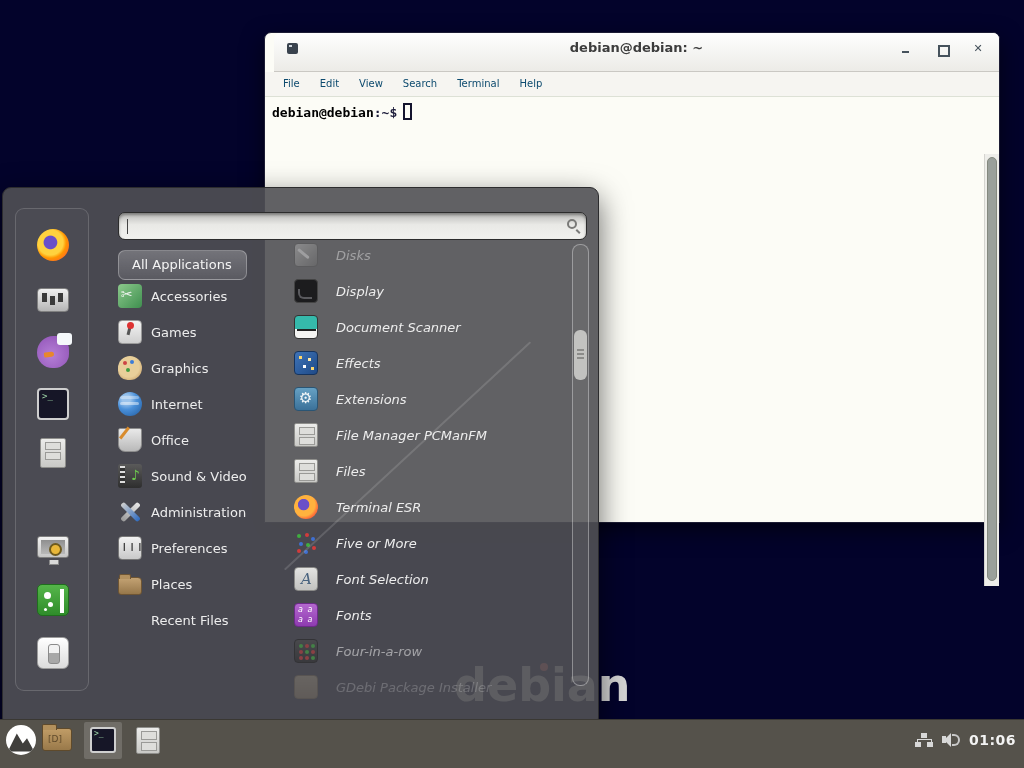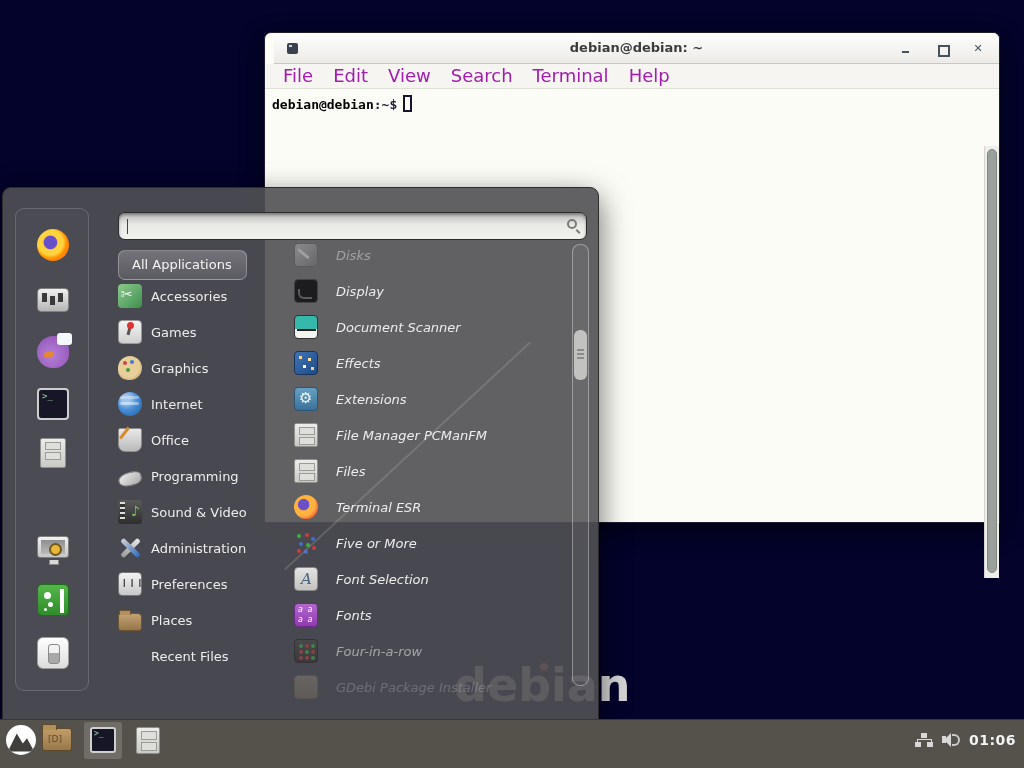--- a/index.html
+++ b/index.html
@@ -10,36 +10,36 @@
 
   
   .wallpaper-mark { position:absolute; left:454px; top:658px; font-size:46px; font-weight:bold;
     color:#d6d6d6; letter-spacing:0px; }
   .wallpaper-dot { position:absolute; left:540px; top:663px; width:8px; height:8px; border-radius:50%; background:#e05050; }
 
   
   .terminal { position:absolute; left:264px; top:32px; width:736px; height:491px;
     background:#fcfcf6; border:1px solid #1d1d35; border-radius:7px 7px 0 0;
     box-shadow:0 8px 22px rgba(0,0,0,0.55); }
-  .titlebar { position:relative; height:31px; border-radius:6px 6px 0 0;
+  .titlebar { position:relative; height:39px; border-radius:6px 6px 0 0;
     background:linear-gradient(#fefefe,#ecebe7); border-bottom:1px solid #cac8c3;margin-left:9px; }
   .titlebar .win-title { position:absolute; left:0; right:0; top:7px; text-align:center;
     font-size:13px; font-weight:bold; color:#3c3c3c; }
   .term-mini-icon { position:absolute; left:13px; top:10px; width:11px; height:11px;
     background:#39424d; border-radius:2px; }
   .term-mini-icon::after { content:""; position:absolute; left:2px; top:2px; width:3px; height:2px; background:#cfd6dd; }
   .win-controls { position:absolute; right:14px; top:0; height:31px; display:flex; align-items:center; gap:22px; }
   .wc { width:14px; height:14px; position:relative; color:#46525c; cursor:default; }
   .wc-min::after { content:""; position:absolute; left:3px; top:9px; width:7px; height:2px; background:#46525c; }
   .wc-max::after { content:""; position:absolute; left:3px; top:3px; width:8px; height:8px; border:2px solid #46525c; }
   .wc-close { font-size:11px; font-weight:bold; text-align:center; line-height:14px; }
 
   .menubar { height:25px; background:#f6f5f1; border-bottom:1px solid #dde1d6;
     display:flex; align-items:center; padding-left:8px; }
-  .menubar .mi { font-size:18px; color:#a21caf; padding:0 10px; line-height:24px; }
+  .menubar .mi { font-size:10px; color:#0c4a6e; padding:0 10px; line-height:24px; }
 
   .term-body { position:relative; height:433px; padding:6px 7px;
     font-family:"DejaVu Sans Mono","Liberation Mono",monospace; font-size:13px; font-weight:bold; }
   .prompt-user { color:#000000; }
   .prompt-rest { color:#1c1c3a; }
   .cursor-box { display:inline-block; width:9px; height:17px; border:2px solid #14142e;
     margin-left:6px; vertical-align:text-bottom; background:#fcfcf6; }
   .term-scrollbar { position:absolute; right:0px; top:57px; width:15px; height:432px;
     background:#eeeeea; border-left:1px solid #d5d5d0; }
   .term-thumb { position:absolute; left:2px; top:3px; width:10px; height:424px;
@@ -276,24 +276,20 @@
         </div>
       <div class="cat-row">
           <span class="ic ci-internet"></span>
           <span class="lbl">Internet</span>
         </div>
       <div class="cat-row">
           <span class="ic ci-office"></span>
           <span class="lbl">Office</span>
         </div>
       <div class="cat-row">
-          <span class="ic ci-programming"></span>
-          <span class="lbl">Programming</span>
-        </div>
-      <div class="cat-row">
           <span class="ic ci-sound"></span>
           <span class="lbl">Sound &amp; Video</span>
         </div>
       <div class="cat-row">
           <span class="ic ci-admin"></span>
           <span class="lbl">Administration</span>
         </div>
       <div class="cat-row">
           <span class="ic ci-preferences"></span>
           <span class="lbl">Preferences</span>

